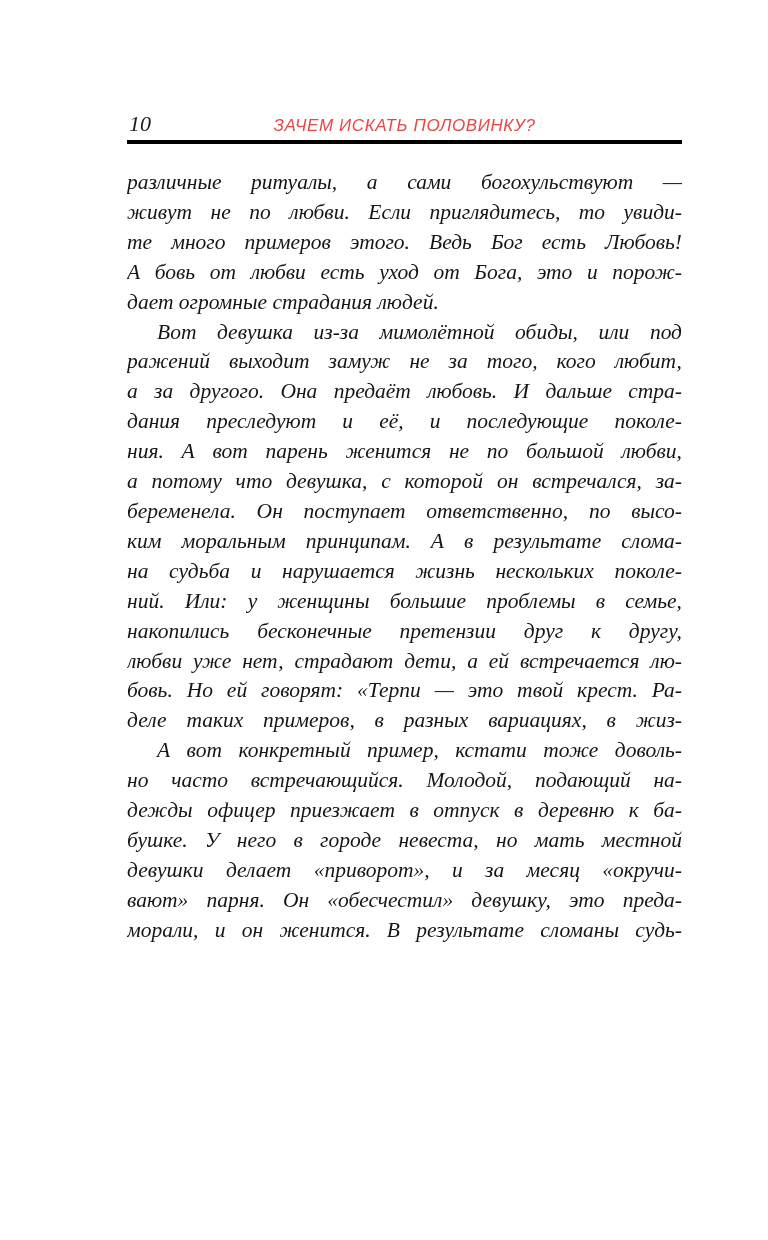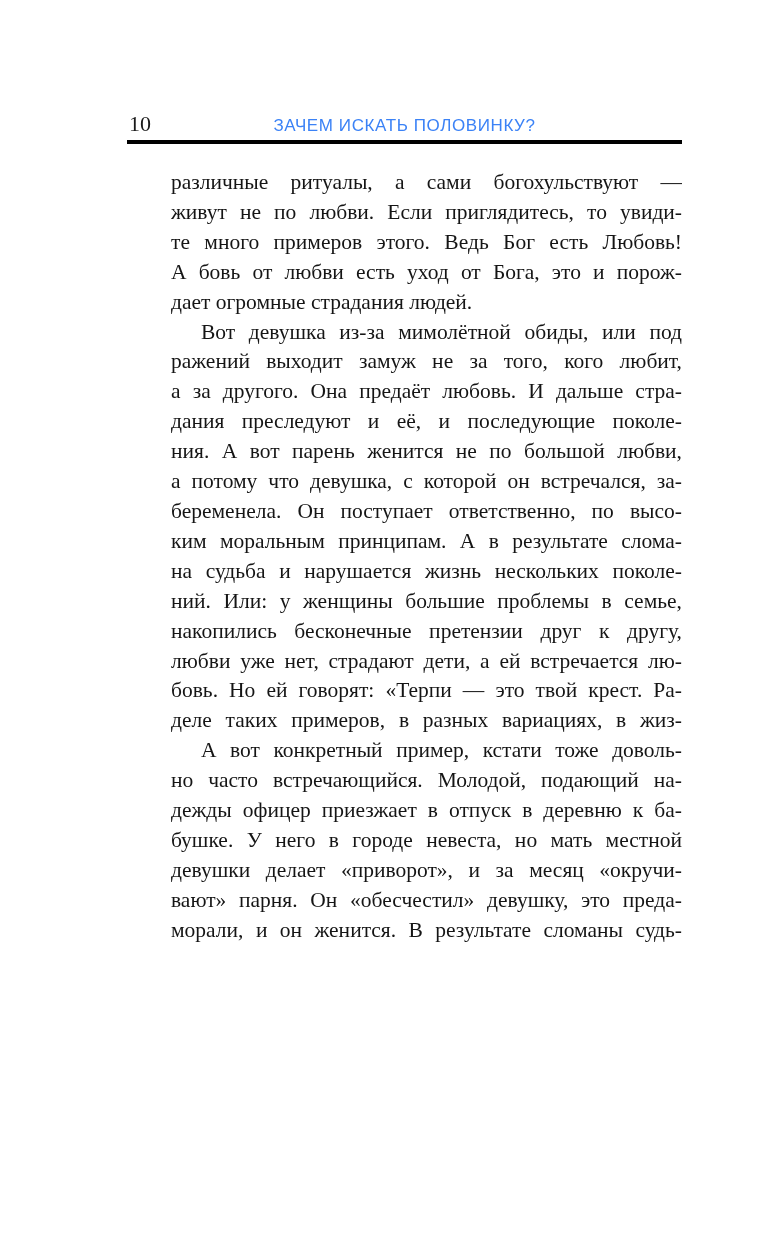--- a/index.html
+++ b/index.html
@@ -11,20 +11,21 @@
     height: 1240px;
     background: #ffffff;
     position: relative;
     overflow: hidden;
     font-family: "Liberation Serif", serif;
   }
   .page {
     position: absolute;
     inset: 0;
     background: #ffffff;
+    font-style: italic;
   }
   .header {
     position: absolute;
     left: 127px;
     top: 111px;
     width: 555px;
     height: 30px;
   }
   .page-number {
     position: absolute;
@@ -38,21 +39,21 @@
   .header-title {
     position: absolute;
     left: 0;
     top: 4px;
     width: 100%;
     text-align: center;
     font-family: "Liberation Sans", sans-serif;
     font-size: 17px;
     line-height: 22px;
     letter-spacing: 0.6px;
-    color: #3b82f6;
+    color: #ef4444;
   }
   .header-rule {
     position: absolute;
     left: 127px;
     top: 140px;
     width: 555px;
     height: 4px;
     background: #000000;
   }
   .body-text {
@@ -66,21 +67,20 @@
     color: #151515;
   }
   .paragraph {
     margin: 0;
   }
   .line {
     text-align: justify;
     text-align-last: justify;
     white-space: normal;
     overflow: hidden;
-    margin-left: 44px;
   }
   .line.para-end {
     text-align-last: left;
   }
   .line.indent {
     text-indent: 30px;
   }
 </style>
 </head>
 <body>

